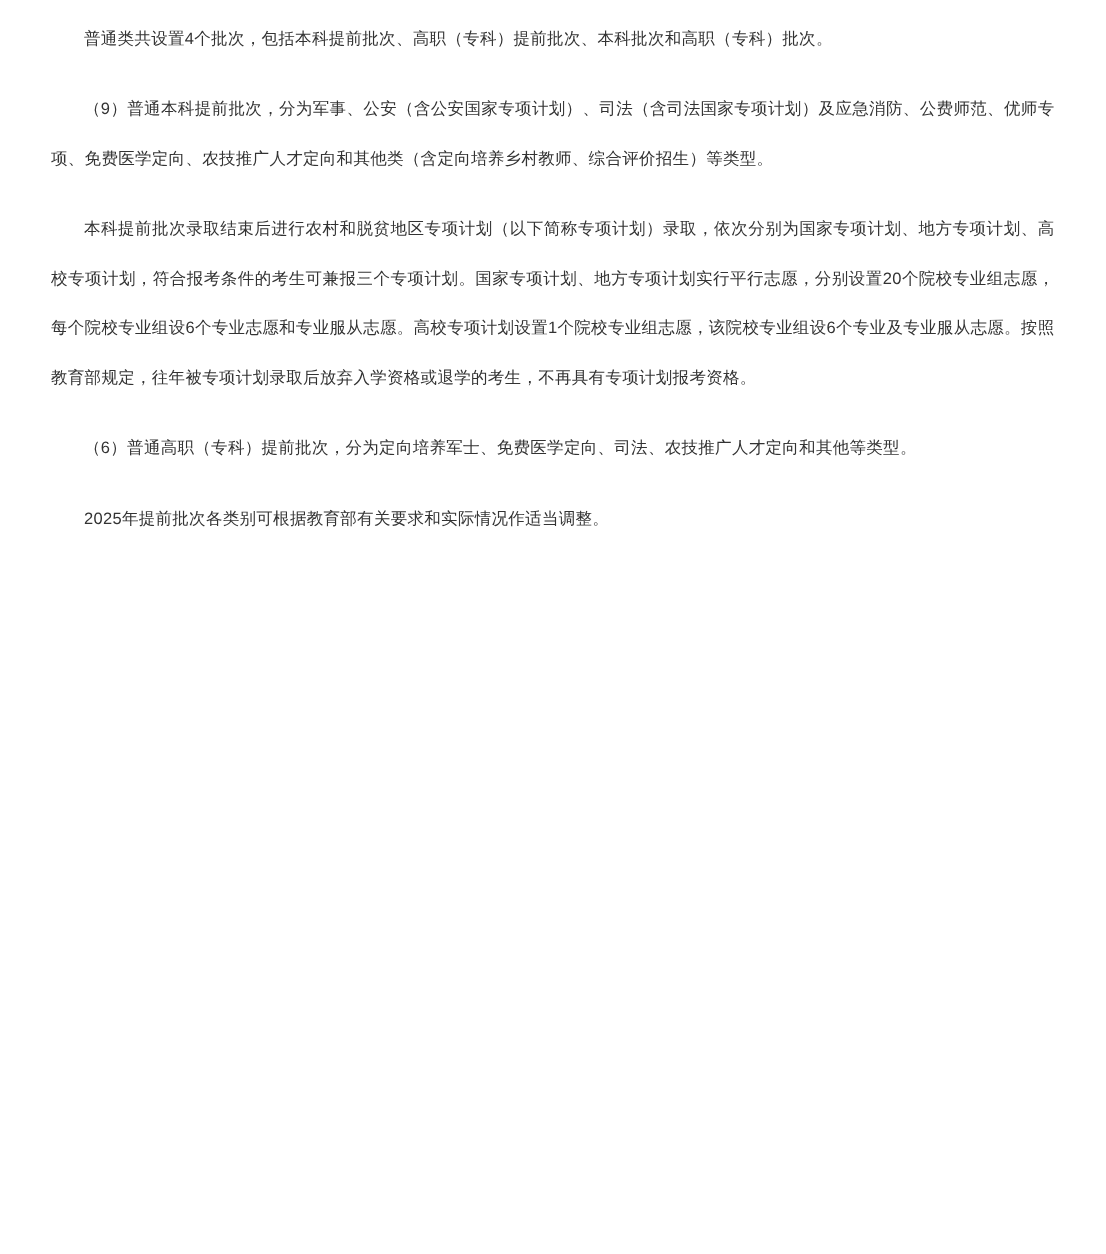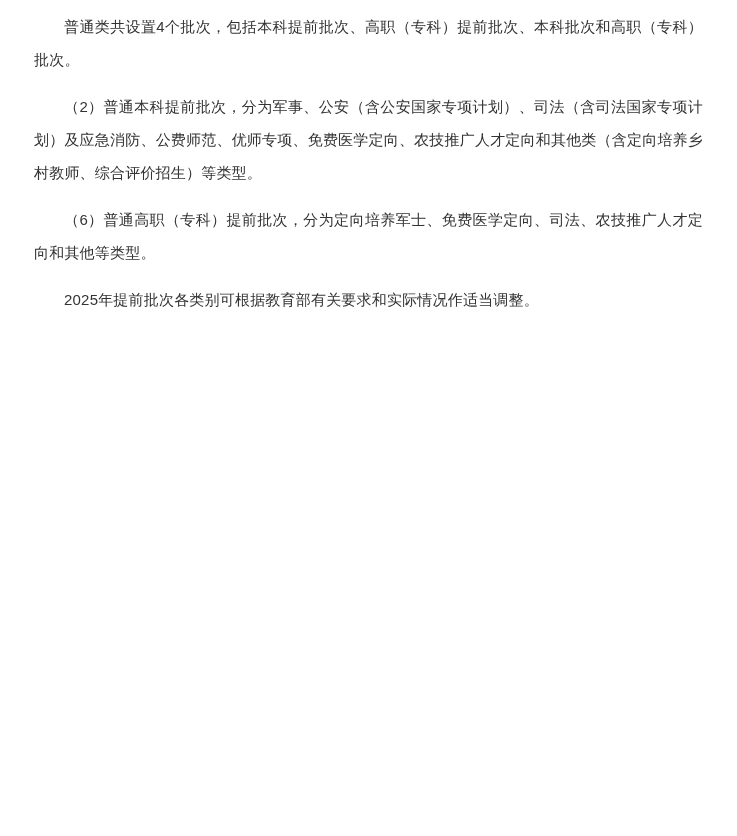--- a/index.html
+++ b/index.html
@@ -14,21 +14,21 @@
     color: #333333;
   }
   .doc {
     box-sizing: border-box;
     width: 737px;
     height: 836px;
     padding: 10px 34px 0 34px;
     overflow: hidden;
   }
   .para {
-    font-size: 15px;
+    font-size: 11px;
     line-height: 33px;
     color: #333333;
     margin: 0 0 14px 0;
     text-align: justify;
     text-justify: inter-ideograph;
     letter-spacing: 0.2px;
   }
   .indent {
     text-indent: 2em;
   }
@@ -36,22 +36,23 @@
     margin-bottom: 0;
   }
 </style>
 </head>
 <body>
 
 <div class="doc">
 
   <p class="para indent">普通类共设置4个批次，包括本科提前批次、高职（专科）提前批次、本科批次和高职（专科）批次。</p>
 
-  <p class="para indent">（2）普通本科提前批次，分为军事、公安（含公安国家专项计划）、司法（含司法国家专项计划）及应急消防、公费师范、优师专项、免费医学定向、农技推广人才定向和其他类（含定向培养乡村教师、综合评价招生）等类型。</p>
+  <p class="para indent">（9）普通本科提前批次，分为军事、公安（含公安国家专项计划）、司法（含司法国家专项计划）及应急消防、公费师范、优师专项、免费医学定向、农技推广人才定向和其他类（含定向培养乡村教师、综合评价招生）等类型。</p>
 
 
+  <p class="para indent">本科提前批次录取结束后进行农村和脱贫地区专项计划（以下简称专项计划）录取，依次分别为国家专项计划、地方专项计划、高校专项计划，符合报考条件的考生可兼报三个专项计划。国家专项计划、地方专项计划实行平行志愿，分别设置20个院校专业组志愿，每个院校专业组设6个专业志愿和专业服从志愿。高校专项计划设置1个院校专业组志愿，该院校专业组设6个专业及专业服从志愿。按照教育部规定，往年被专项计划录取后放弃入学资格或退学的考生，不再具有专项计划报考资格。</p>
 
   <p class="para indent">（6）普通高职（专科）提前批次，分为定向培养军士、免费医学定向、司法、农技推广人才定向和其他等类型。</p>
 
 
   <p class="para indent last">2025年提前批次各类别可根据教育部有关要求和实际情况作适当调整。</p>
 
 </div>
 
 </body></html>

